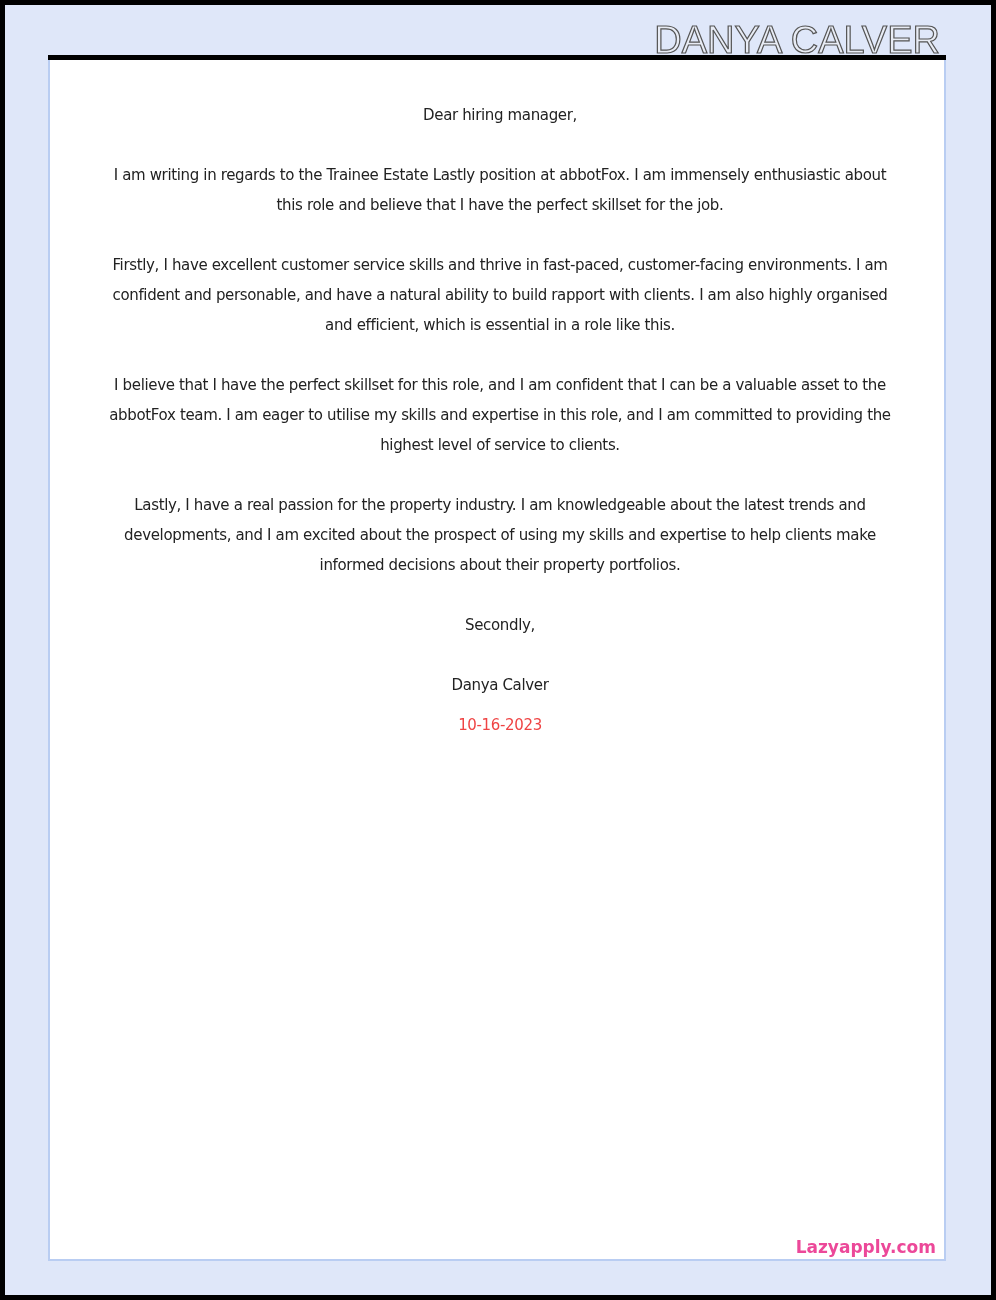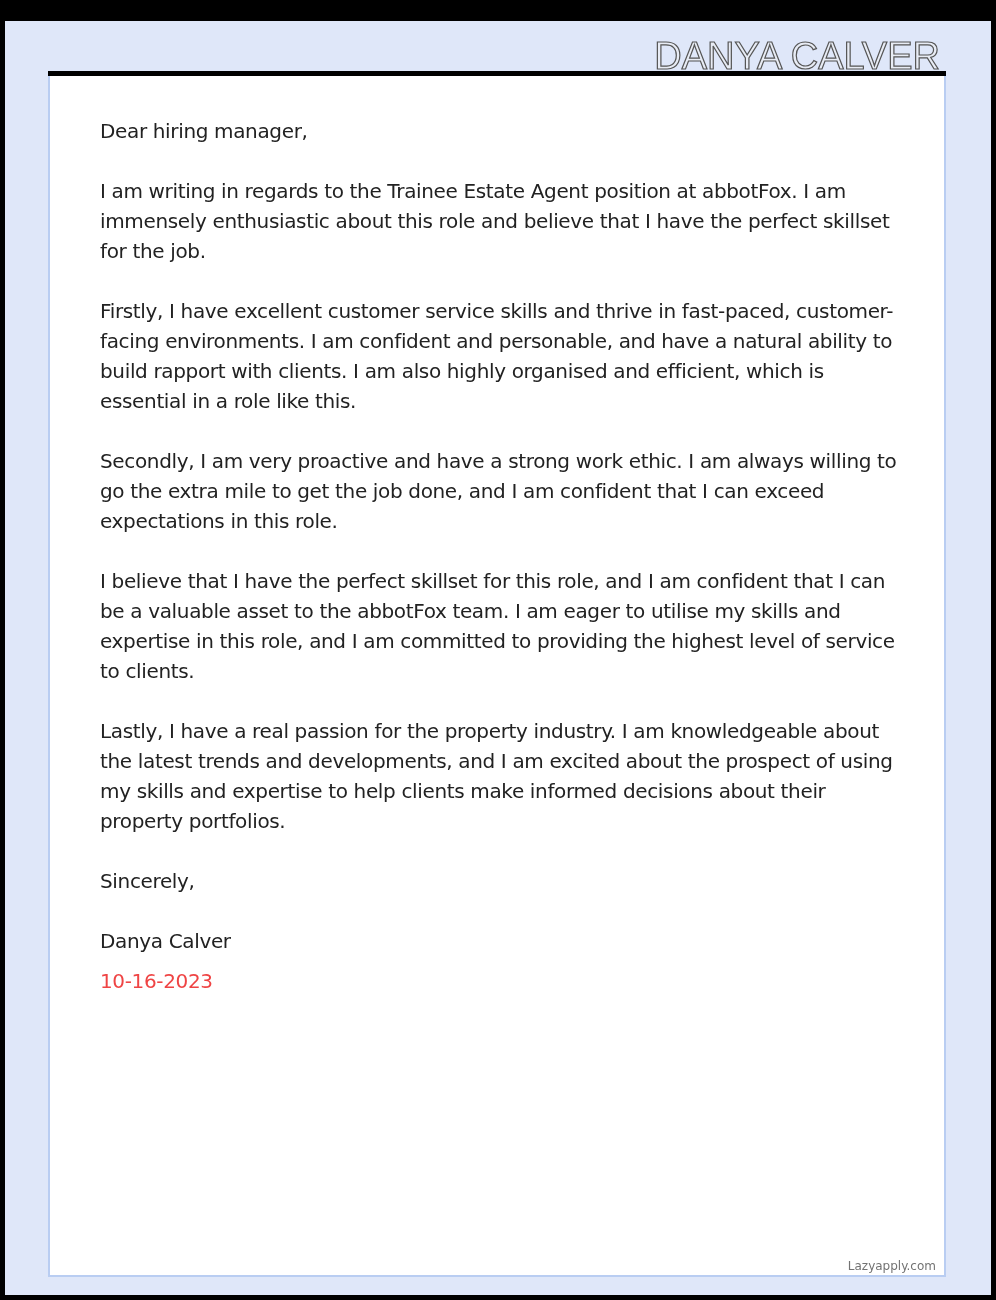--- a/index.html
+++ b/index.html
@@ -7,21 +7,20 @@
     width: 996px; height: 1300px;
     background: #000;
     position: relative;
     overflow: hidden;
     font-family: "DejaVu Sans", sans-serif;
   }
   .frame {
     position: absolute;
     left: 5px; top: 5px; right: 5px; bottom: 5px;
     background: #dfe7f9;
-    margin-top: 16px;
   }
   .header-name {
     position: absolute;
     right: 51px; top: 13px;
     font-family: "Liberation Sans", sans-serif;
     font-size: 38px;
     letter-spacing: 0px;
     color: #e8ecf5;
     -webkit-text-stroke: 1.2px #555;
     line-height: 44px;
@@ -40,53 +39,54 @@
   .card-topbar {
     position: absolute;
     left: -2px; right: -2px; top: 0;
     height: 5px;
     background: #000;
   }
   .letter {
     position: absolute;
     left: 50px; top: 45px;
     width: 800px;
-    font-size: 20px;
+    font-size: 15px;
     line-height: 30px;
     color: #222;
     font-family: "DejaVu Sans", sans-serif;
     font-weight: normal;
     letter-spacing: -0.35px;
+    text-align: center;
   }
   .letter p { margin: 0 0 30px 0; }
   .letter p.date { color: #ef4444; margin-top: -20px; }
   .footer-mark {
     position: absolute;
     right: 8px; bottom: 2px;
-    font-size: 12px;
-    color: #737373;
+    font-size: 17px;
+    color: #ec4899;
     font-family: "DejaVu Sans", sans-serif;
+    font-weight: bold;
   }
 </style>
 </head>
 <body>
 
 <div class="frame">
   <div class="header-name">DANYA CALVER</div>
 
   <div class="card">
     <div class="card-topbar"></div>
 
     <div class="letter">
       <p>Dear hiring manager,</p>
-      <p>I am writing in regards to the Trainee Estate Agent position at abbotFox. I am immensely enthusiastic about this role and believe that I have the perfect skillset for the job.</p>
+      <p>I am writing in regards to the Trainee Estate Lastly position at abbotFox. I am immensely enthusiastic about this role and believe that I have the perfect skillset for the job.</p>
       <p>Firstly, I have excellent customer service skills and thrive in fast-paced, customer-facing environments. I am confident and personable, and have a natural ability to build rapport with clients. I am also highly organised and efficient, which is essential in a role like this.</p>
-      <p>Secondly, I am very proactive and have a strong work ethic. I am always willing to go the extra mile to get the job done, and I am confident that I can exceed expectations in this role.</p>
       <p>I believe that I have the perfect skillset for this role, and I am confident that I can be a valuable asset to the abbotFox team. I am eager to utilise my skills and expertise in this role, and I am committed to providing the highest level of service to clients.</p>
       <p>Lastly, I have a real passion for the property industry. I am knowledgeable about the latest trends and developments, and I am excited about the prospect of using my skills and expertise to help clients make informed decisions about their property portfolios.</p>
-      <p>Sincerely,</p>
+      <p>Secondly,</p>
       <p>Danya Calver</p>
       <p class="date">10-16-2023</p>
     </div>
 
     <div class="footer-mark">Lazyapply.com</div>
   </div>
 </div>
 
 </body></html>

